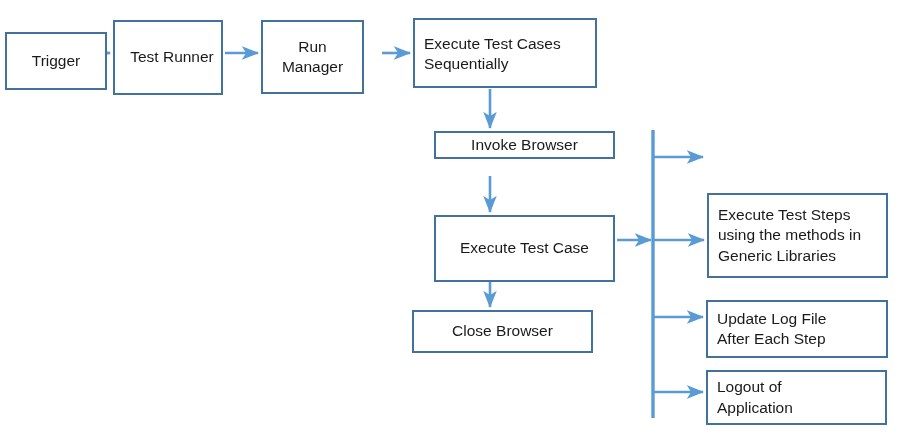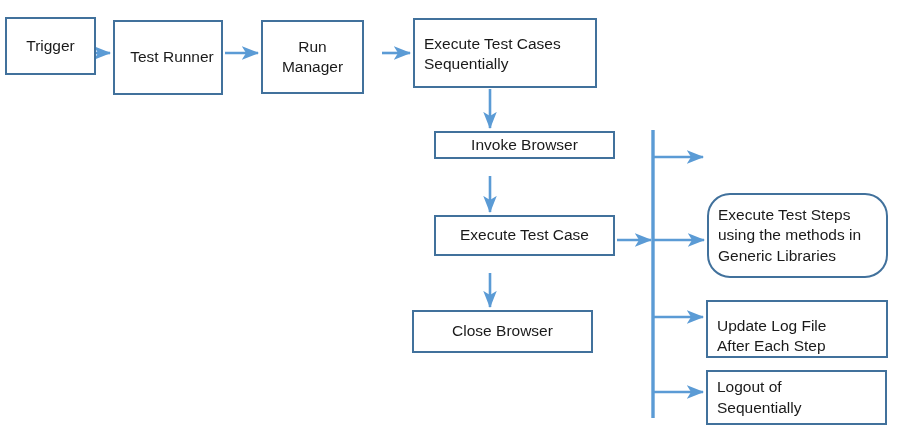--- a/index.html
+++ b/index.html
@@ -75,59 +75,59 @@
     <line x1="617" y1="240" x2="651" y2="240" stroke="#5B9BD5" stroke-width="2.6" marker-end="url(#ah)"></line>
 
     <line x1="653" y1="130" x2="653" y2="418" stroke="#5B9BD5" stroke-width="3.4"></line>
 
     <line x1="653" y1="157" x2="703" y2="157" stroke="#5B9BD5" stroke-width="2.6" marker-end="url(#ah)"></line>
     <line x1="653" y1="240" x2="704" y2="240" stroke="#5B9BD5" stroke-width="2.6" marker-end="url(#ah)"></line>
     <line x1="653" y1="317" x2="703" y2="317" stroke="#5B9BD5" stroke-width="2.6" marker-end="url(#ah)"></line>
     <line x1="653" y1="392" x2="703" y2="392" stroke="#5B9BD5" stroke-width="2.6" marker-end="url(#ah)"></line>
   </svg>
 
-  <div class="node align-center" style="left:5px; top:17px; width:91px; height:58px;">
+  <div class="node align-center" style="left:5px; top:32px; width:102px; height:58px;">
     <span class="node-label">Trigger</span>
   </div>
 
   <div class="node align-center" style="left:113px; top:20px; width:110px; height:75px;padding-left:8px;">
     <span class="node-label">Test Runner</span>
   </div>
 
   <div class="node align-center" style="left:261px; top:20px; width:103px; height:74px;">
     <span class="node-label">Run Manager</span>
   </div>
 
   <div class="node align-left" style="left:413px; top:18px; width:184px; height:70px; align-items:flex-start; padding-top:14px;">
     <span class="node-label">Execute Test Cases
 Sequentially</span>
   </div>
 
   <div class="node align-center" style="left:434px; top:131px; width:181px; height:28px;">
     <span class="node-label">Invoke Browser</span>
   </div>
 
-  <div class="node align-center" style="left:434px; top:215px; width:181px; height:41px;">
+  <div class="node align-center" style="left:434px; top:215px; width:181px; height:67px;">
     <span class="node-label">Execute Test Case</span>
   </div>
 
   <div class="node align-center" style="left:412px; top:310px; width:181px; height:43px;">
     <span class="node-label">Close Browser</span>
   </div>
 
 
-  <div class="node align-left" style="left:707px; top:193px; width:181px; height:85px;border-radius:23px;">
+  <div class="node align-left" style="left:707px; top:193px; width:181px; height:85px;">
     <span class="node-label">Execute Test Steps
 using the methods in
 Generic Libraries</span>
   </div>
 
-  <div class="node align-left" style="left:706px; top:300px; width:182px; height:58px;align-items:flex-end;">
+  <div class="node align-left" style="left:706px; top:300px; width:182px; height:58px;">
     <span class="node-label">Update Log File
 After Each Step</span>
   </div>
 
   <div class="node align-left" style="left:706px; top:370px; width:181px; height:55px;">
     <span class="node-label">Logout of
-Sequentially</span>
+Application</span>
   </div>
 
 </div>
 
 </body></html>

